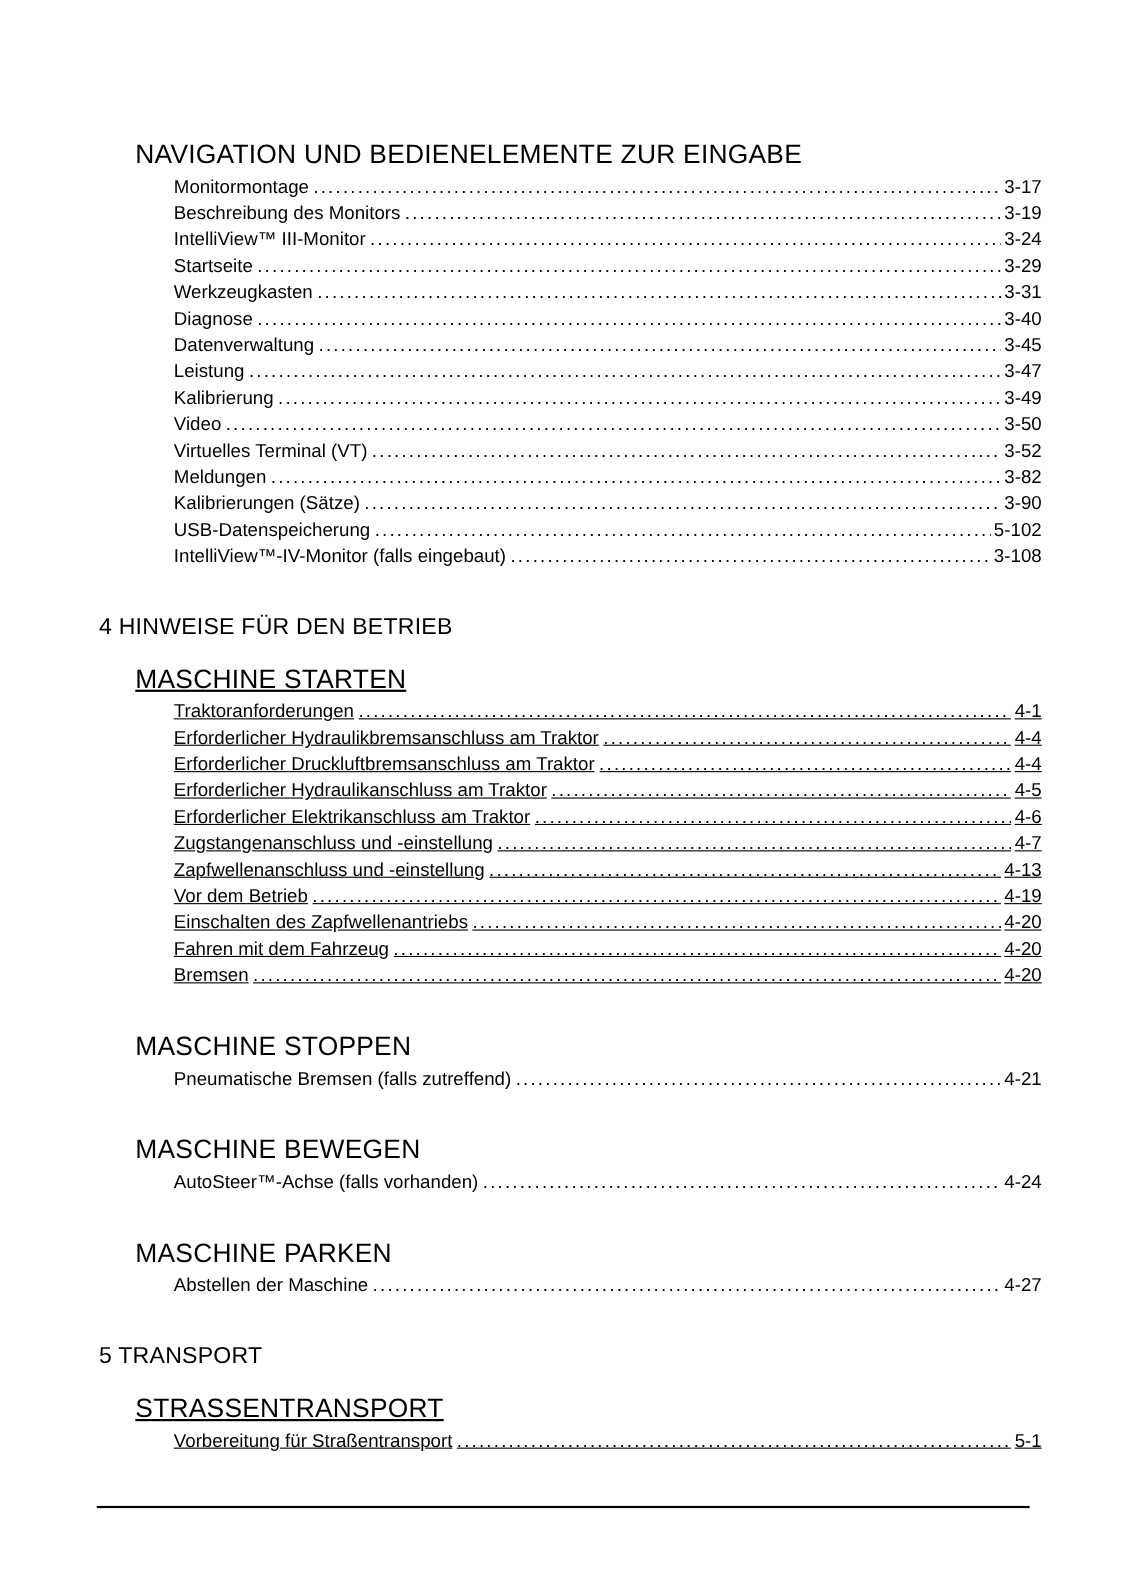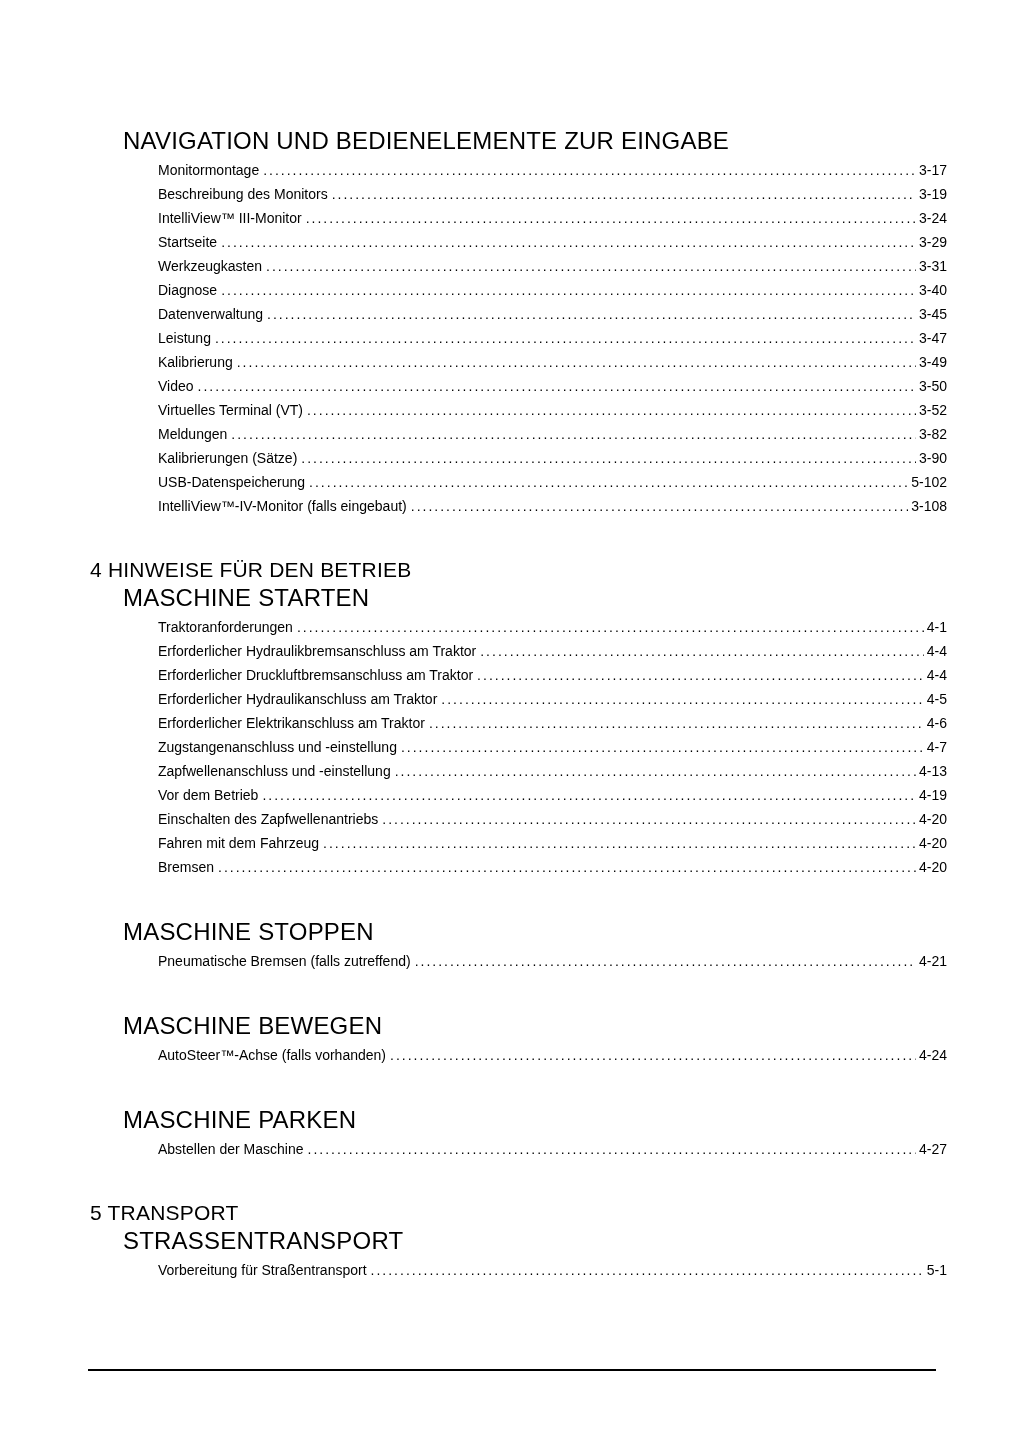--- a/index.html
+++ b/index.html
@@ -12,40 +12,40 @@
     color: #000000;
     overflow: hidden;
   }
   .page {
     position: absolute;
     top: 128px;
     left: 90px;
     right: 77px;
   }
   .block + .block { margin-top: 40px; }
-  .chapter-block + .section-block { margin-top: 4px; }
+  .chapter-block + .section-block { margin-top: 24px; text-decoration: underline; }
   .title {
     font-weight: normal;
     line-height: 1.12;
     letter-spacing: 0.2px;
   }
   .chapter-block > .title {
     font-size: 21px;
     padding-left: 0;
   }
   .section-block > .title {
     font-size: 24px;
     padding-left: 33px;
   }
   .entries { margin-top: 3px; }
   .entry {
     display: flex;
     align-items: baseline;
     padding-left: 68px;
-    font-size: 14px;
+    font-size: 17px;
     line-height: 24px;
     text-align: right;
   }
   .label { white-space: nowrap; }
   .dots {
     flex: 1;
     overflow: hidden;
     white-space: nowrap;
     margin: 0 3px 0 4px;
   }

